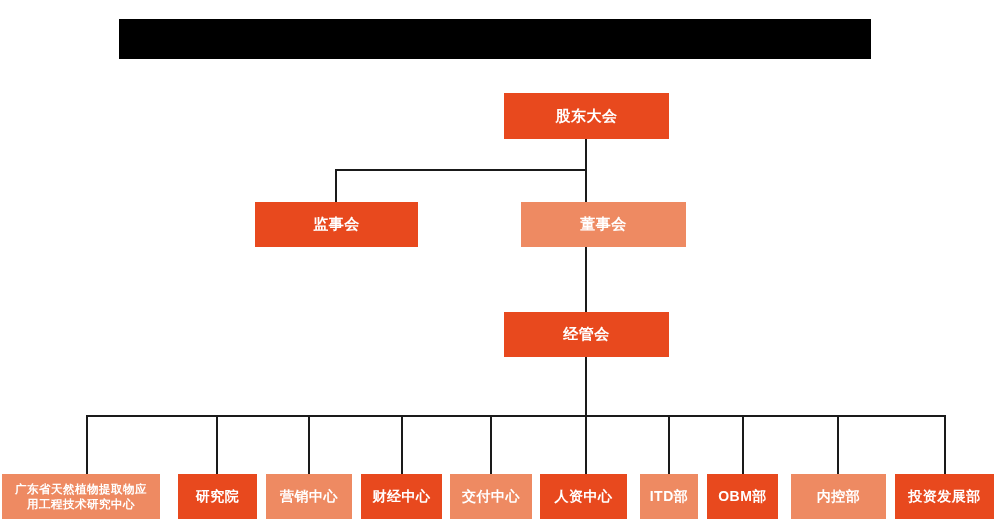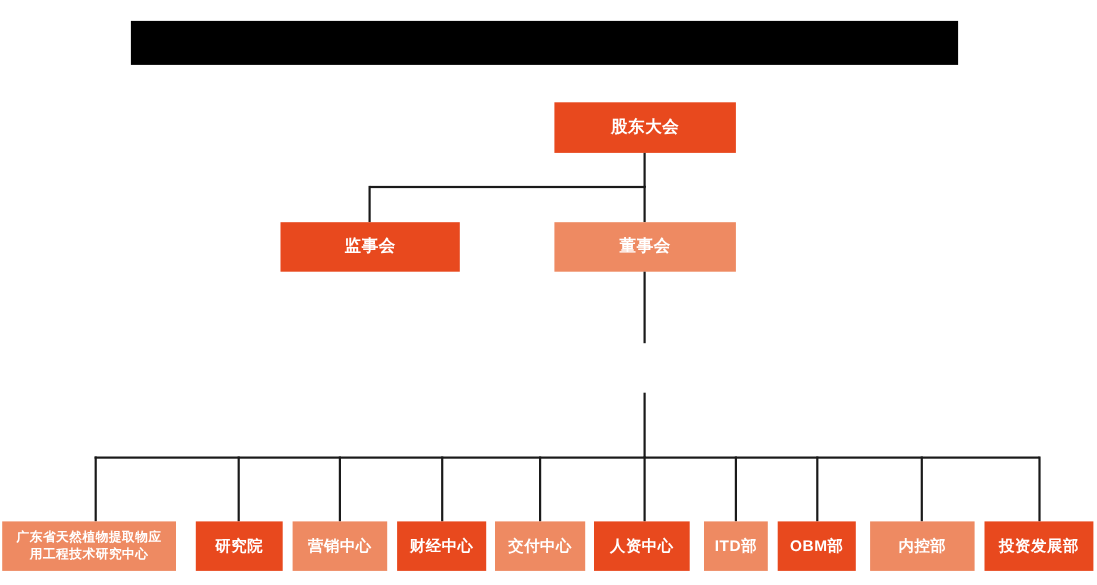--- a/index.html
+++ b/index.html
@@ -81,26 +81,29 @@
 
   <div class="line vline" style="left:585px; top:139px; width:2px; height:31px;"></div>
   <div class="line hline" style="left:336px; top:169px; width:251px; height:2px;"></div>
   <div class="line vline" style="left:335px; top:169px; width:2px; height:33px;"></div>
   <div class="line vline" style="left:585px; top:169px; width:2px; height:33px;"></div>
 
   <div class="node dark lvl2" style="left:255px; top:202px; width:163px; height:45px;">
     <span class="node-label">监事会</span>
   </div>
 
-  <div class="node light lvl2" style="left:504px; top:202px; width:165px; height:45px;">
+  <div class="node light lvl2" style="left:521px; top:202px; width:165px; height:45px;">
     <span class="node-label">董事会</span>
   </div>
 
   <div class="line vline" style="left:585px; top:247px; width:2px; height:65px;"></div>
 
+  <div class="node dark lvl3" style="left:504px; top:312px; width:165px; height:45px;">
+    <span class="node-label">经管会</span>
+  </div>
 
   <div class="line vline" style="left:585px; top:357px; width:2px; height:59px;"></div>
   <div class="line hline" style="left:86px; top:415px; width:859px; height:2px;"></div>
 
   <div class="line vline" style="left:86px;  top:415px; width:2px; height:59px;"></div>
   <div class="line vline" style="left:216px; top:415px; width:2px; height:59px;"></div>
   <div class="line vline" style="left:308px; top:415px; width:2px; height:59px;"></div>
   <div class="line vline" style="left:401px; top:415px; width:2px; height:59px;"></div>
   <div class="line vline" style="left:490px; top:415px; width:2px; height:59px;"></div>
   <div class="line vline" style="left:585px; top:415px; width:2px; height:59px;"></div>

